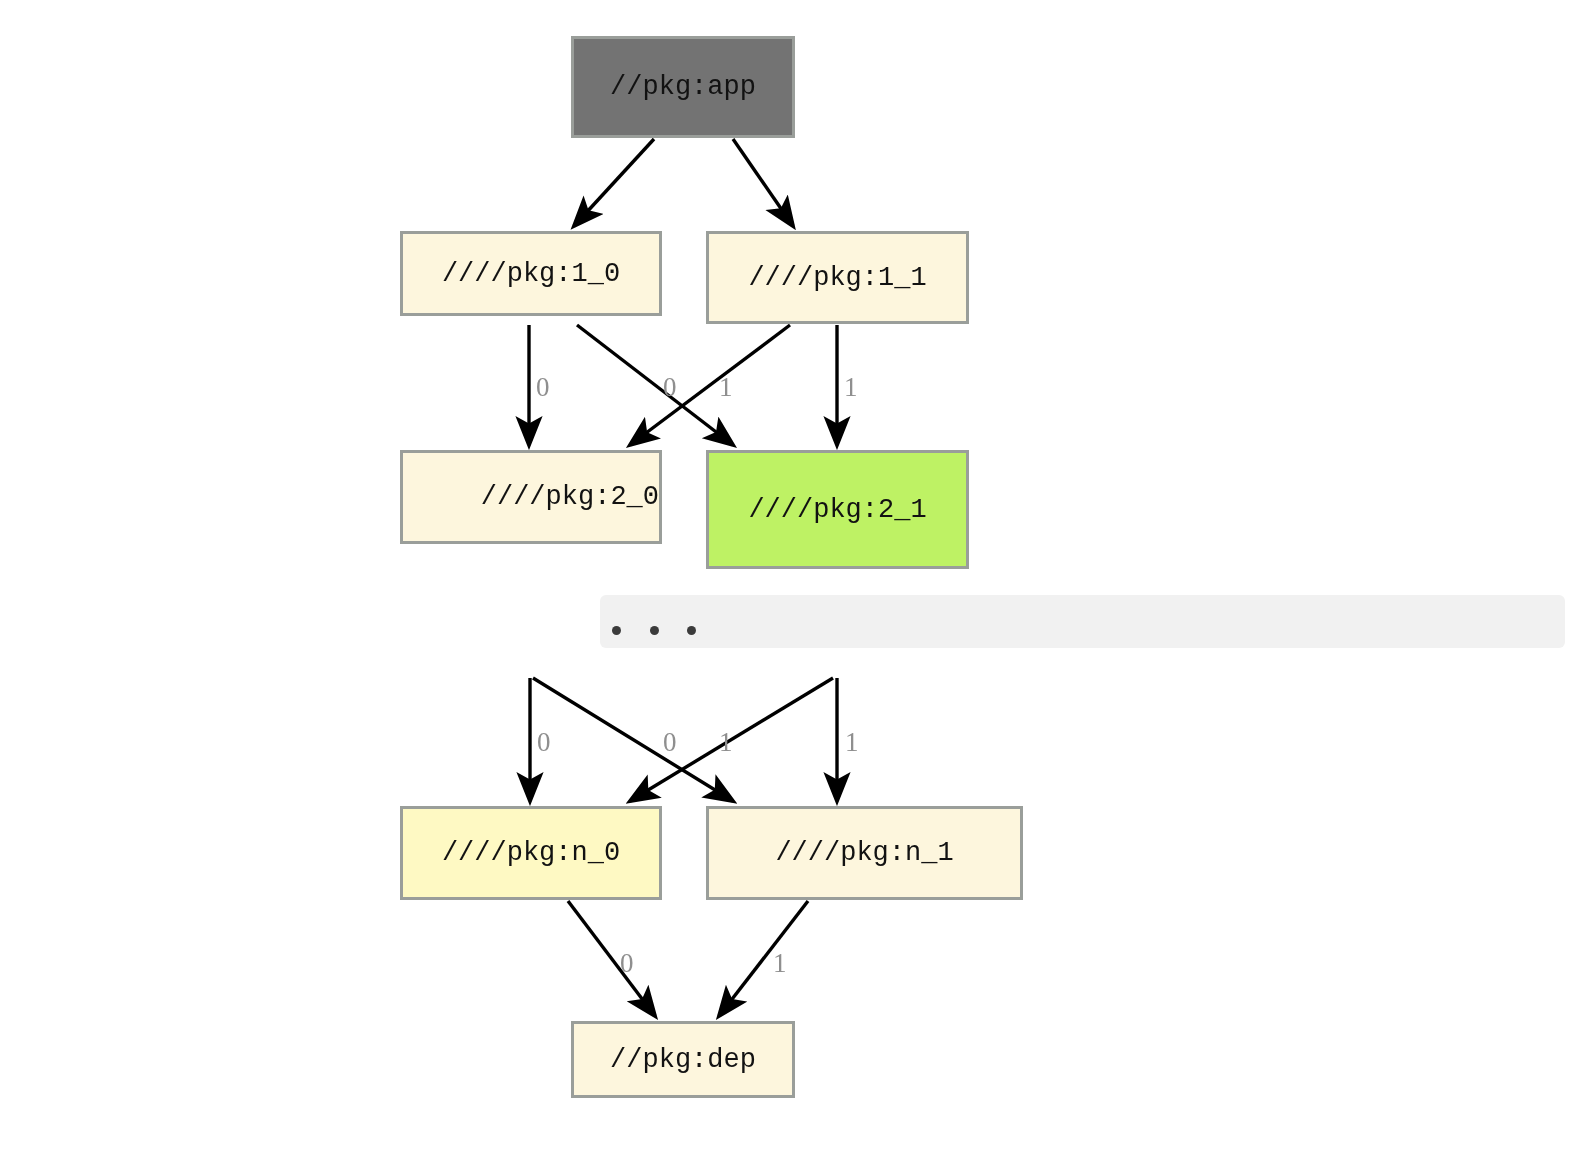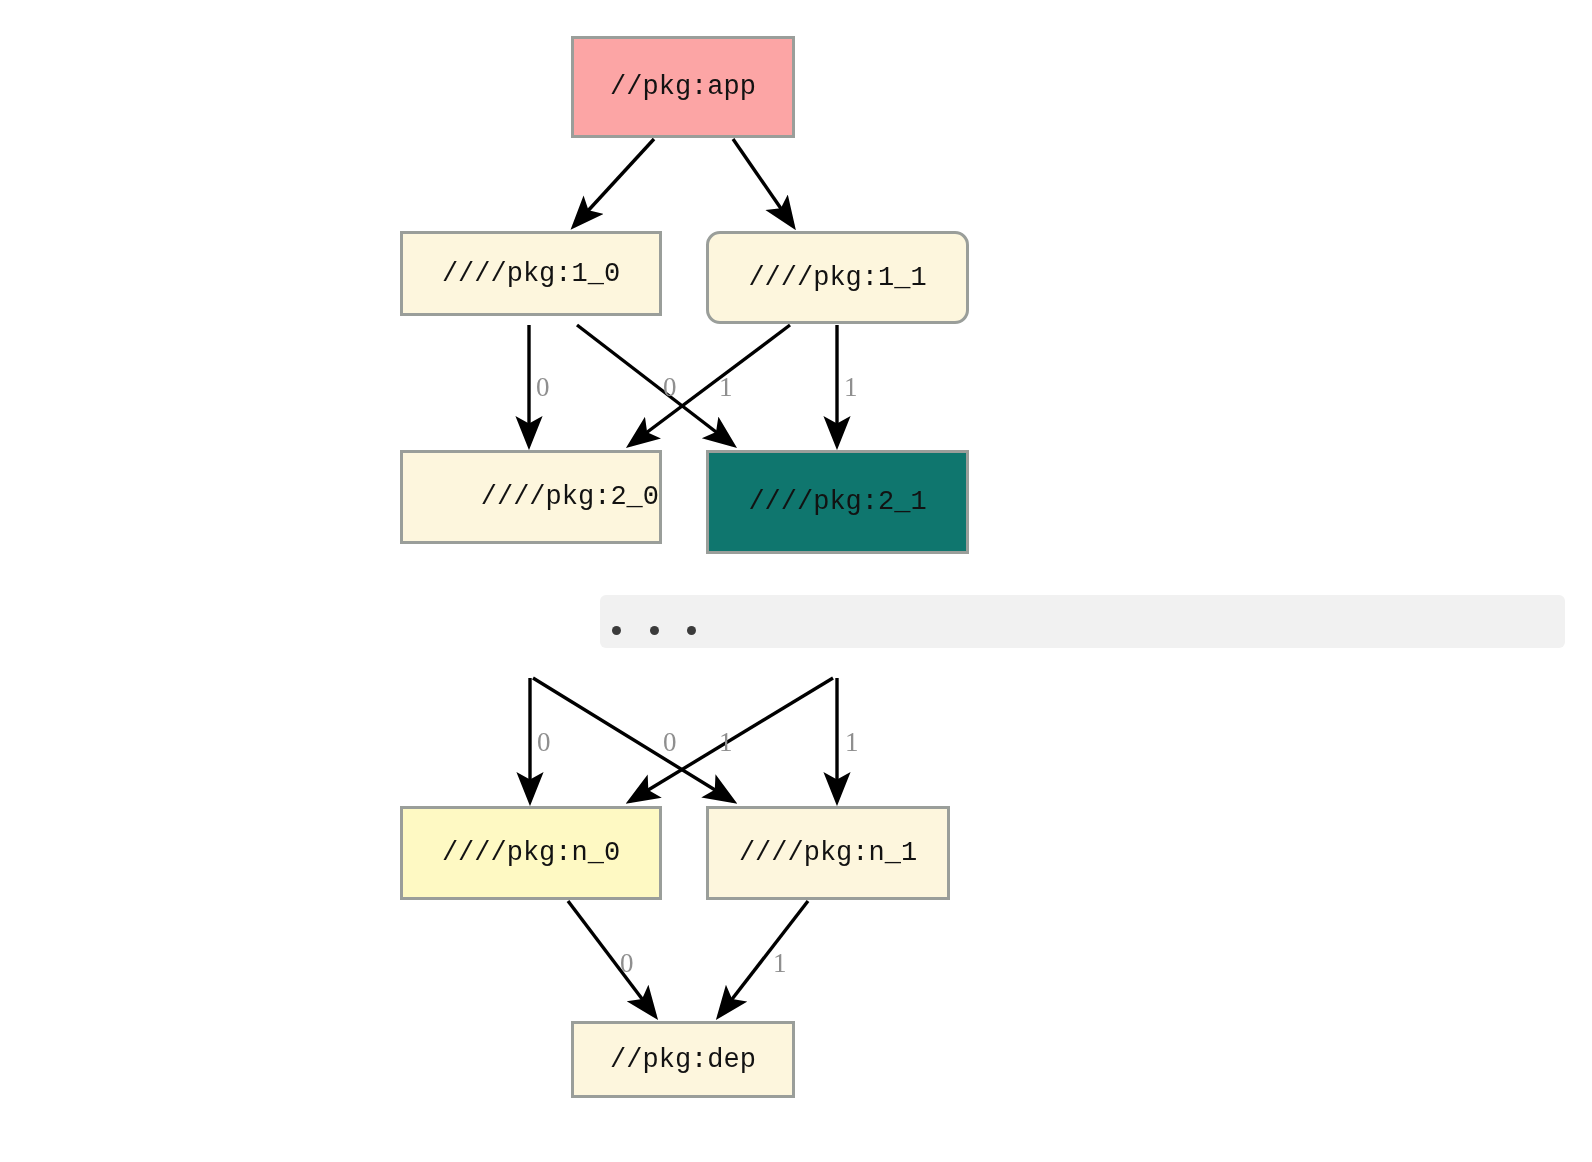--- a/index.html
+++ b/index.html
@@ -83,39 +83,39 @@
         <line x1="530" y1="678" x2="530" y2="801" stroke="#000000" stroke-width="3.4" marker-end="url(#arrowhead)"></line>
         <line x1="533" y1="678" x2="733" y2="801" stroke="#000000" stroke-width="3.4" marker-end="url(#arrowhead)"></line>
         <line x1="833" y1="678" x2="630" y2="801" stroke="#000000" stroke-width="3.4" marker-end="url(#arrowhead)"></line>
         <line x1="837" y1="678" x2="837" y2="801" stroke="#000000" stroke-width="3.4" marker-end="url(#arrowhead)"></line>
         <line x1="568" y1="901" x2="655" y2="1016" stroke="#000000" stroke-width="3.4" marker-end="url(#arrowhead)"></line>
         <line x1="808" y1="901" x2="719" y2="1016" stroke="#000000" stroke-width="3.4" marker-end="url(#arrowhead)"></line>
       </g>
   </svg>
 
   <div id="nodes-group">
-      <div class="node-box" style="left: 571px; top: 36px; width: 224px; height: 102px; background: #fca5a5; border-color: rgb(154, 158, 154);">
+      <div class="node-box" style="left: 571px; top: 36px; width: 224px; height: 102px; background: #737373; border-color: rgb(154, 158, 154);">
         <span>//pkg:app</span>
       </div>
       <div class="node-box" style="left: 400px; top: 231px; width: 262px; height: 85px; background: rgb(253, 246, 221); border-color: rgb(154, 158, 154);">
         <span>////pkg:1_0</span>
       </div>
-      <div class="node-box" style="left: 706px; top: 231px; width: 263px; height: 93px; background: rgb(253, 246, 221); border-color: rgb(154, 158, 154); border-radius: 14px;">
+      <div class="node-box" style="left: 706px; top: 231px; width: 263px; height: 93px; background: rgb(253, 246, 221); border-color: rgb(154, 158, 154);">
         <span>////pkg:1_1</span>
       </div>
       <div class="node-box" style="left: 400px; top: 450px; width: 262px; height: 94px; background: rgb(253, 246, 221); border-color: rgb(154, 158, 154); justify-content: flex-end;">
         <span>////pkg:2_0</span>
       </div>
-      <div class="node-box" style="left: 706px; top: 450px; width: 263px; height: 104px; background: #0f766e; border-color: rgb(154, 158, 154);">
+      <div class="node-box" style="left: 706px; top: 450px; width: 263px; height: 119px; background: #bef264; border-color: rgb(154, 158, 154);">
         <span>////pkg:2_1</span>
       </div>
       <div class="node-box" style="left: 400px; top: 806px; width: 262px; height: 94px; background: #fef9c3; border-color: rgb(154, 158, 154);">
         <span>////pkg:n_0</span>
       </div>
-      <div class="node-box" style="left: 706px; top: 806px; width: 244px; height: 94px; background: rgb(253, 246, 221); border-color: rgb(154, 158, 154);">
+      <div class="node-box" style="left: 706px; top: 806px; width: 317px; height: 94px; background: rgb(253, 246, 221); border-color: rgb(154, 158, 154);">
         <span>////pkg:n_1</span>
       </div>
       <div class="node-box" style="left: 571px; top: 1021px; width: 224px; height: 77px; background: rgb(253, 246, 221); border-color: rgb(154, 158, 154);">
         <span>//pkg:dep</span>
       </div>
     </div>
   <div id="labels-group">
       <div class="edge-label" style="left: 536px; top: 372px; color: rgb(143, 143, 143);">0</div>
       <div class="edge-label" style="left: 663px; top: 372px; color: rgb(143, 143, 143);">0</div>
       <div class="edge-label" style="left: 719px; top: 372px; color: rgb(143, 143, 143);">1</div>

